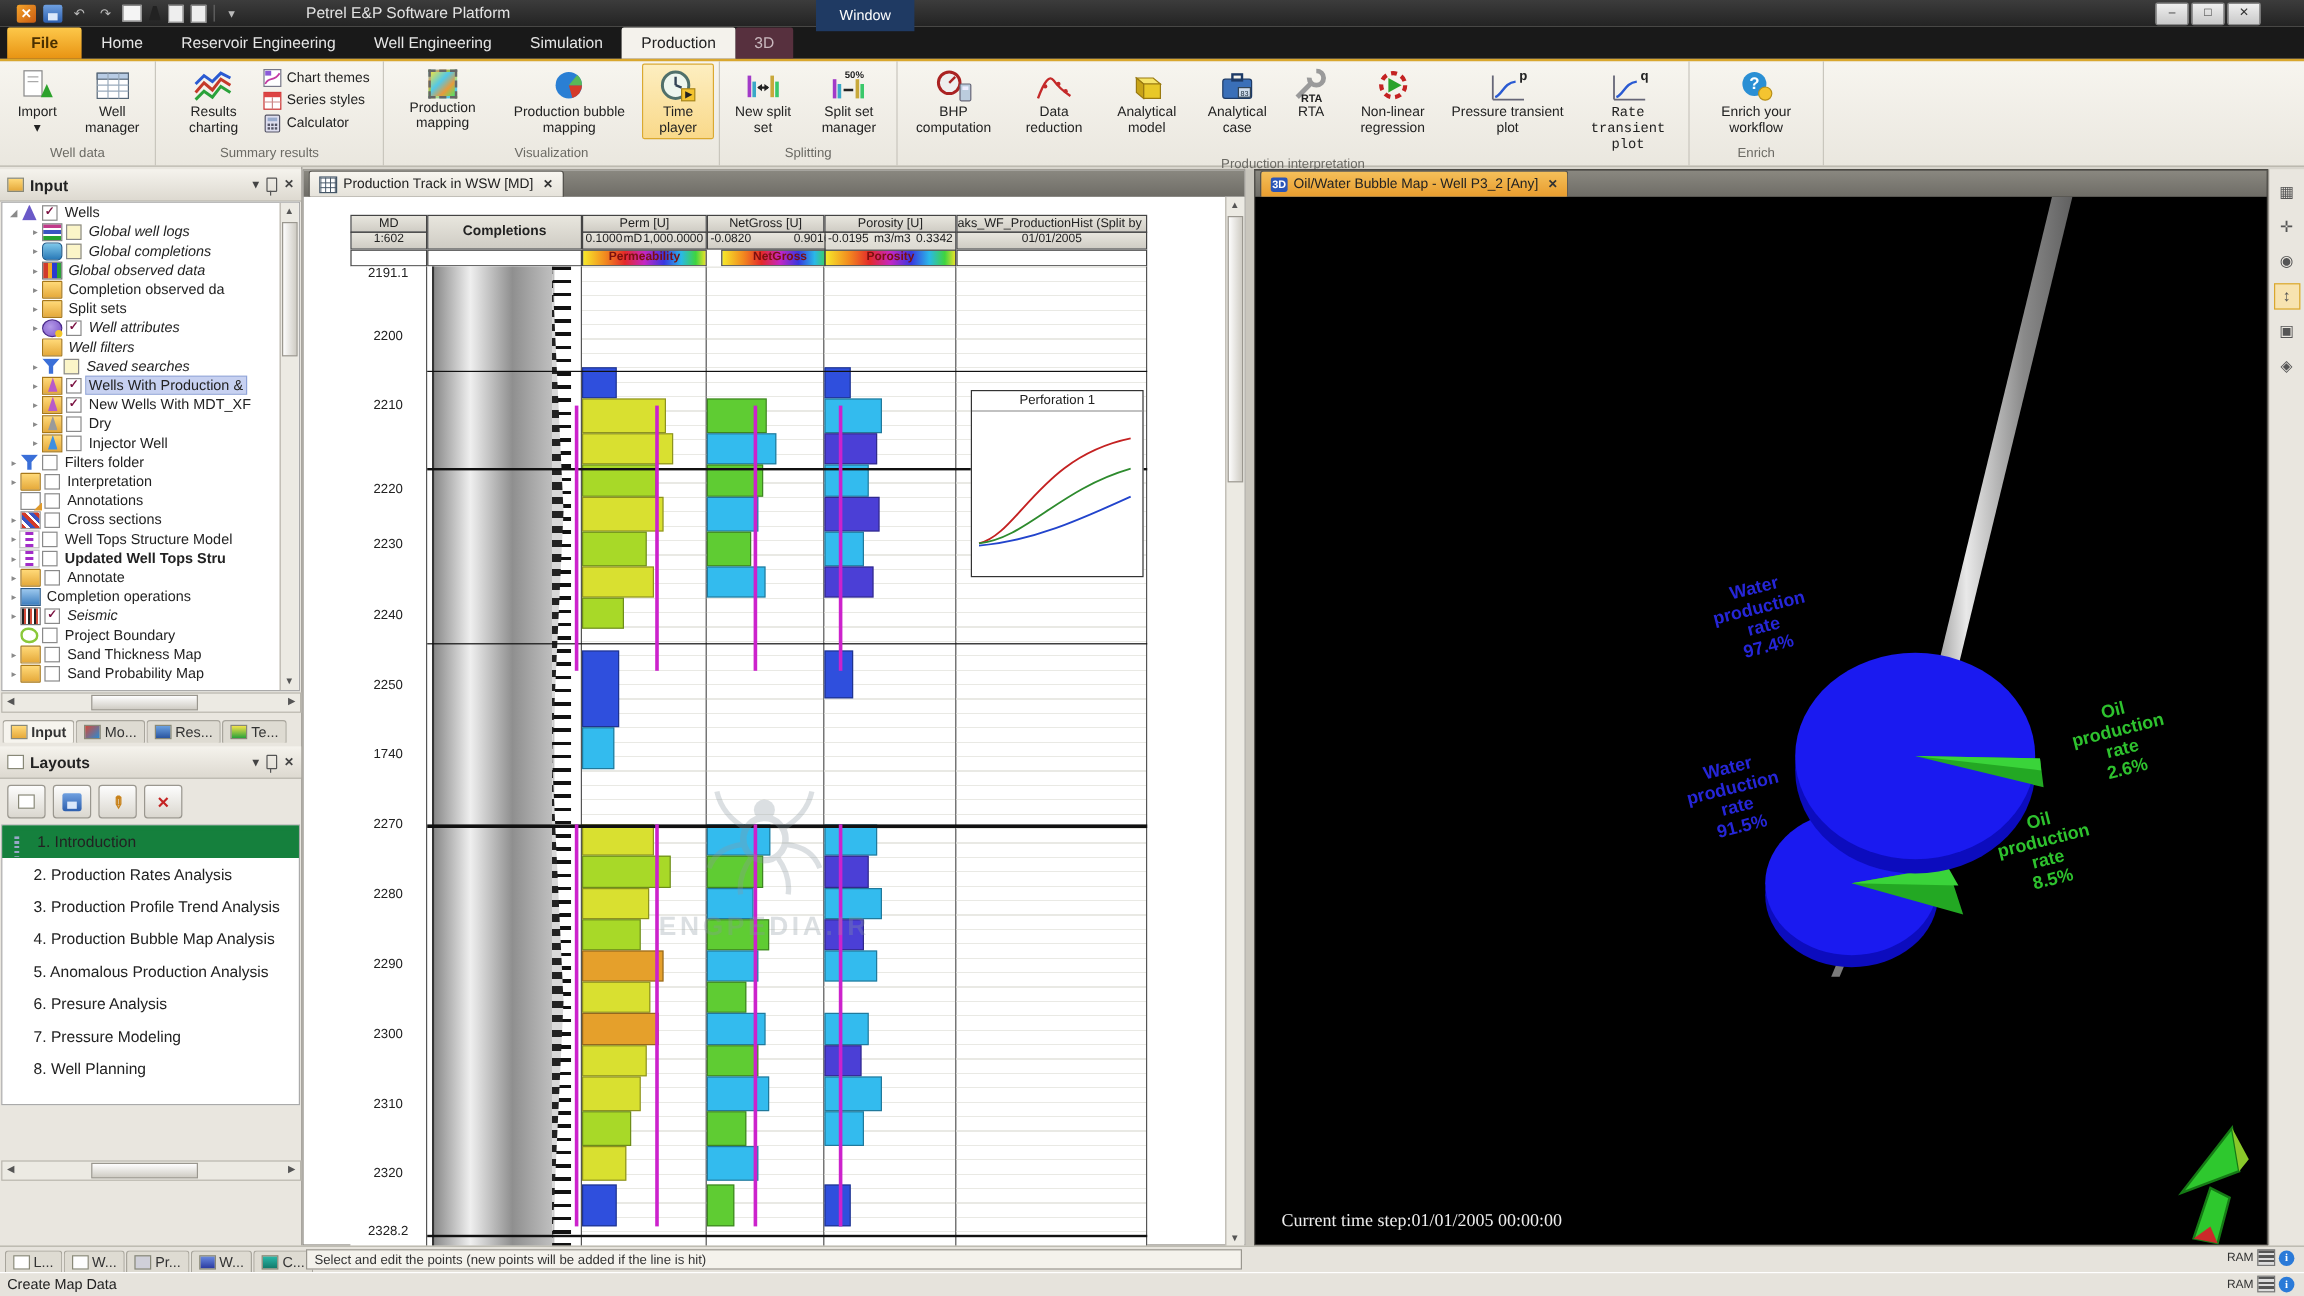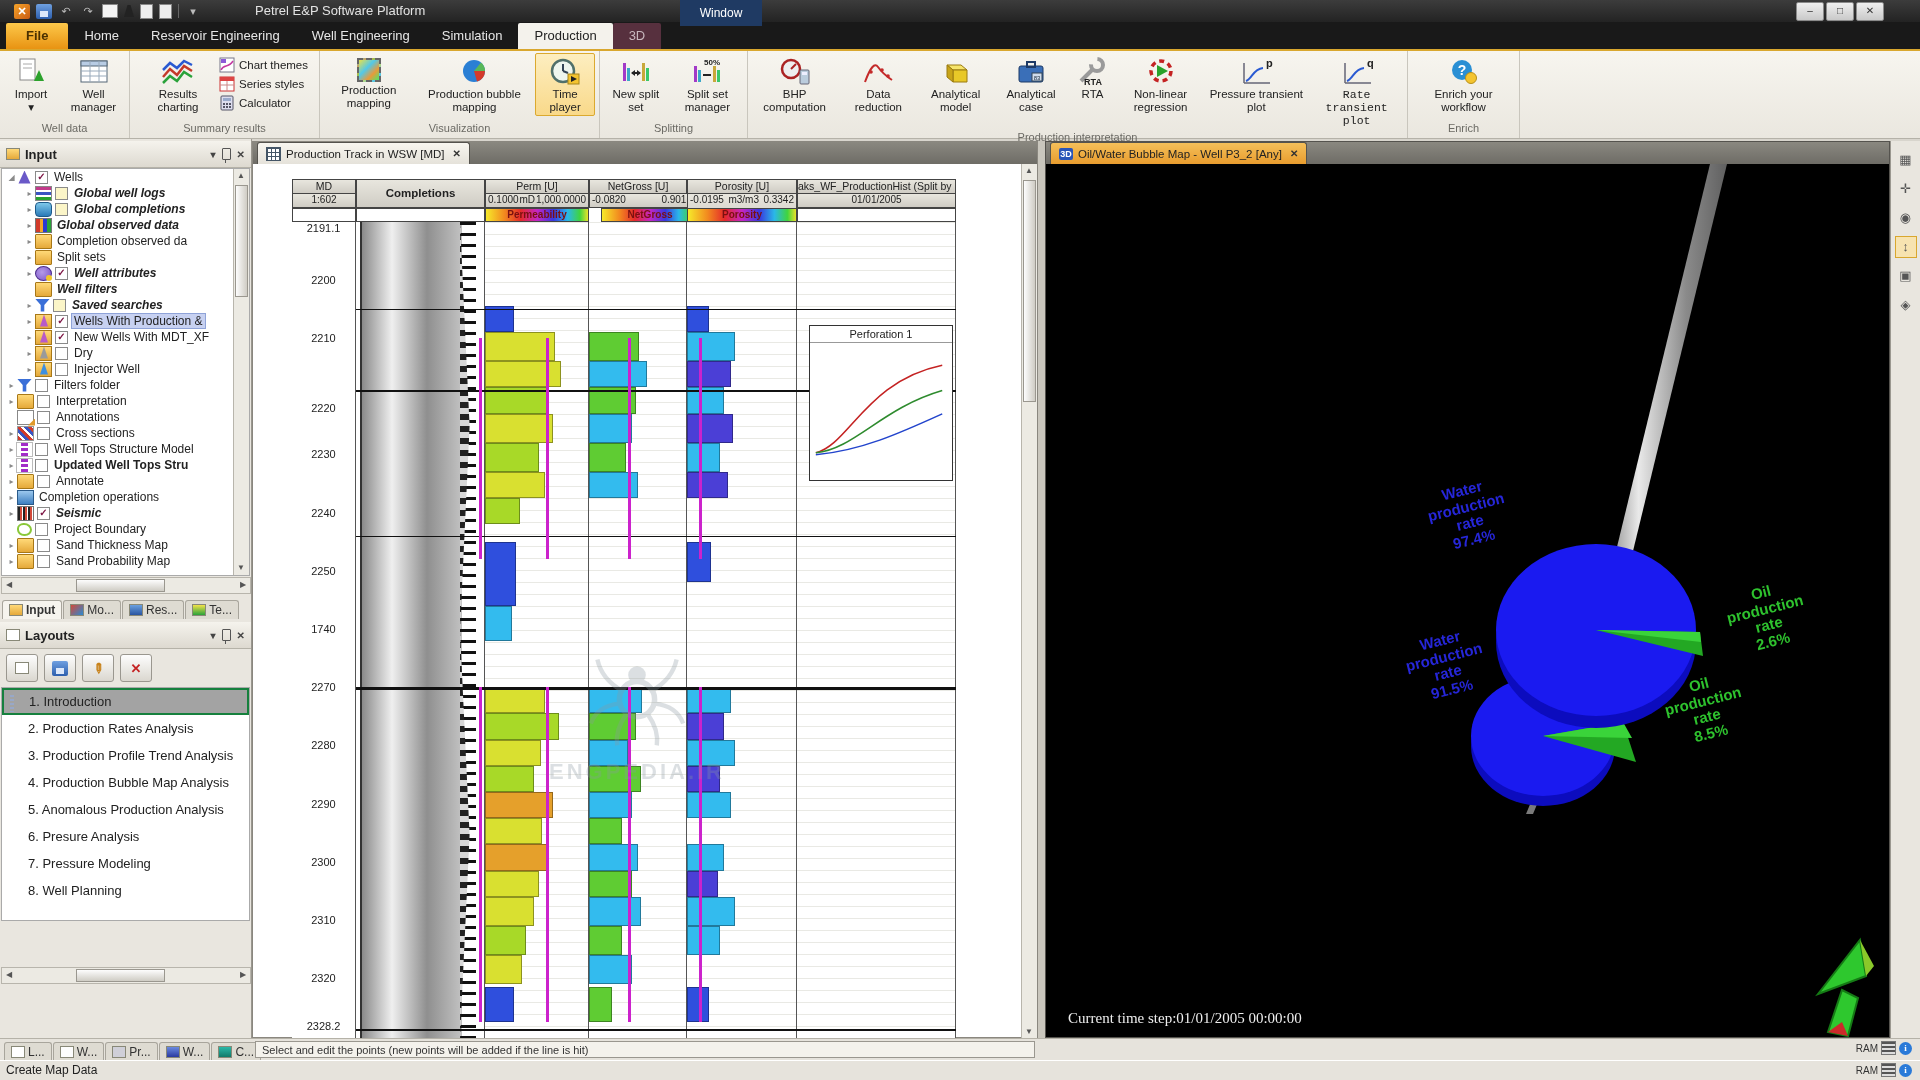--- a/index.html
+++ b/index.html
@@ -66,21 +66,21 @@
   .pin:after{content:"";position:absolute;left:2px;bottom:-4px;width:1px;height:4px;background:#555;}
   .treearea{position:relative;background:#fff;border:1px solid #aaa;margin:0 1px;overflow:hidden;}
   .trow{display:flex;align-items:center;height:16px;white-space:nowrap;font-size:12px;}
   .trow.sel .tlabel{background:#c7d1f1;outline:1px solid #8fa3d8;}
   .arr{width:11px;flex:none;color:#8a8a8a;font-size:8px;text-align:center;}
   .ti{width:15px;height:13px;flex:none;margin-right:3px;position:relative;display:inline-block;}
   .cb{width:11px;height:11px;flex:none;border:1px solid #8a8a8a;background:#fff;margin-right:4px;
     font-size:10px;line-height:10px;text-align:center;color:#7a1040;font-weight:bold;}
   .cb.offy{background:#fbf5c8;}
   .tlabel{padding:0 2px;}
-  .it{font-style:italic;font-weight:bold;}
+  .it{font-style:italic;}
   .bd{font-weight:bold;}
 
   .icon-folder,.icon-folderchart,.icon-folderbars,.icon-folderflt{background:linear-gradient(180deg,#ffd978,#e5a93a);border:1px solid #a87818;border-radius:1px;}
   .icon-folderblue{background:linear-gradient(180deg,#9cc8ee,#3e7fc0);border:1px solid #2a5a8a;}
   .icon-derrick{background:#6a59c8;clip-path:polygon(50% 0,90% 100%,10% 100%);}
   .icon-derrickpink{background:linear-gradient(180deg,#ffd978,#e5a93a);border:1px solid #a87818;}
   .icon-derrickpink:after{content:"";position:absolute;left:4px;top:0;width:8px;height:12px;background:#b85ac8;clip-path:polygon(50% 0,100% 100%,0 100%);}
   .icon-derrickgray:after{content:"";position:absolute;left:4px;top:0;width:8px;height:12px;background:#9a9a9a;clip-path:polygon(50% 0,100% 100%,0 100%);}
   .icon-derrickgray{background:linear-gradient(180deg,#ffd978,#e5a93a);border:1px solid #a87818;}
   .icon-derrickblue{background:linear-gradient(180deg,#ffd978,#e5a93a);border:1px solid #a87818;}
@@ -119,21 +119,21 @@
   .mini.workflow{background:linear-gradient(180deg,#6a8ae0,#2a3aa0);}
   .mini.cases{background:linear-gradient(180deg,#2ab8a8,#117a6a);}
 
   
   .ltoolbar{display:flex;gap:6px;padding:5px 6px;}
   .lbtn{width:30px;height:26px;background:linear-gradient(180deg,#fdfdfd,#dad7cf);border:1px solid #9a978f;
     border-radius:3px;display:flex;align-items:center;justify-content:center;}
   .lbtn .glyph{font-size:13px;font-weight:bold;}
   .layoutlist{position:relative;background:#fff;border:1px solid #aaa;margin:0 1px;}
   .lrow{display:flex;align-items:center;height:27px;font-size:13px;padding-left:26px;position:relative;color:#222;}
-  .lrow.sel{background:#a3a3a3;border:2px solid #15803d;box-sizing:border-box;padding-left:25px;}
+  .lrow.sel{background:#15803d;border:4px solid #15803d;box-sizing:border-box;padding-left:25px;}
   .lrow.sel:before{content:"";position:absolute;left:6px;top:5px;width:4px;height:17px;
     background:repeating-linear-gradient(180deg,#98a8c8 0 2px,transparent 2px 4px);}
 
   
   .logwin{position:absolute;left:252px;top:141px;width:786px;height:897px;background:#fff;
     border:1px solid #8a877f;box-sizing:border-box;}
   .doctabbar{position:absolute;left:0;top:0;width:100%;height:22px;background:linear-gradient(180deg,#8a8880,#6e6c66);display:flex;align-items:flex-end;padding-left:4px;box-sizing:border-box;}
   .doctab{display:flex;align-items:center;gap:5px;background:linear-gradient(180deg,#f8f6f0,#e5e2da);
     border:1px solid #55534e;border-bottom:none;border-radius:3px 3px 0 0;padding:2px 8px;font-size:11.5px;height:17px;}
   .doctab .x{color:#333;font-size:10px;font-weight:bold;margin-left:3px;}

